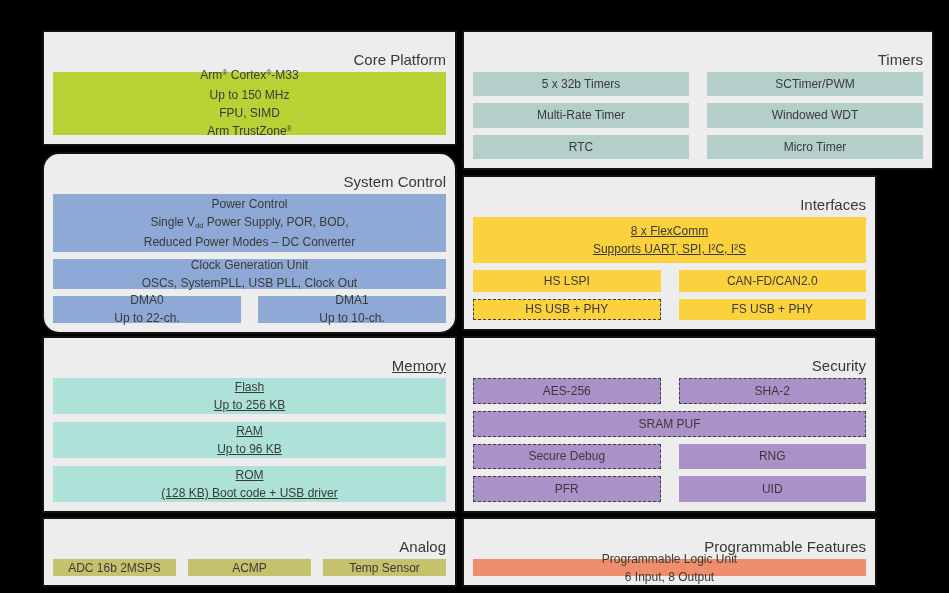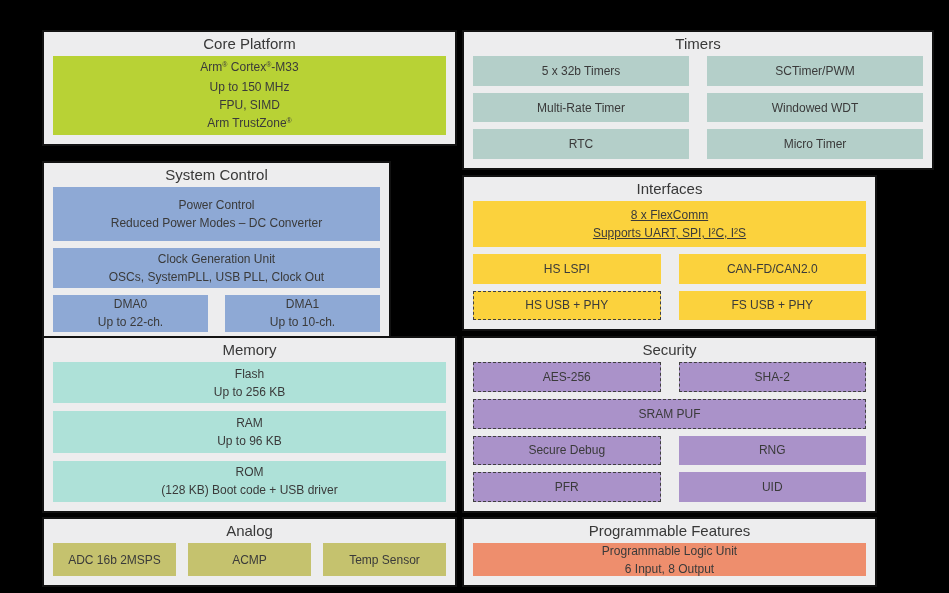--- a/index.html
+++ b/index.html
@@ -10,23 +10,23 @@
     color:var(--text,#3a3a3a);
   }
   .panel{
     position:absolute;box-sizing:border-box;
     background:var(--panel_bg,#ededed);
     border:2px solid var(--panel_border,#121212);
     display:flex;flex-direction:column;
     padding:0 9px;
   }
   .panel-title{
-    flex:0 0 auto;text-align:center;
+    flex:0 0 auto;text-align:right;
     font-size:15px;line-height:16px;
-    padding:4px 0 4px;color:#383838;
+    padding:20px 0 4px;color:#383838;
   }
   .content{flex:1;display:flex;flex-direction:column;gap:7px;padding-bottom:9px;min-height:0;}
   .content.g8{gap:8px;}
   .row{display:flex;gap:18px;flex:1;min-height:0;}
   .row > *{flex:1;}
   .block{
     box-sizing:border-box;
     display:flex;flex-direction:column;justify-content:center;align-items:center;
     text-align:center;font-size:12px;line-height:18px;
     border:1px solid transparent;
@@ -40,22 +40,22 @@
   .tealgray{background:var(--teal_gray,#b4cfc9);}
   .yellow{background:var(--yellow,#fbd23d);}
   .purple{background:var(--purple,#aa92c9);}
   .olive{background:var(--olive,#c5c26e);}
   .orange{background:var(--orange,#ee8e6d);}
   .dashed{border:1px dashed var(--dashed_border,#3f3f3f);}
   .sup{font-size:0.58em;position:relative;top:-0.45em;}
   .sub{font-size:0.62em;position:relative;top:0.28em;}
   
   #p-core   {left:42px; top:30px;  width:415px; height:116px;}
-  #p-sys    {left:42px; top:161px; width:349px; height:182px;}
-  #p-mem    {left:42px; top:336px; width:415px; height:177px;}
+  #p-sys    {left:42px; top:152px; width:415px; height:182px;border-radius:17px;}
+  #p-mem    {left:42px; top:336px; width:415px; height:177px;text-decoration:underline;}
   #p-analog {left:42px; top:517px; width:415px; height:70px;}
   #p-timers {left:462px;top:30px;  width:472px; height:140px;}
   #p-ifaces {left:462px;top:175px; width:415px; height:156px;}
   #p-sec    {left:462px;top:336px; width:415px; height:177px;}
   #p-prog   {left:462px;top:517px; width:415px; height:70px;}
 </style>
 </head>
 <body>
 
 <div class="stage">
@@ -70,20 +70,21 @@
         <div><span>Arm TrustZone</span><span class="sup">®</span></div>
       </div>
     </div>
   </section>
 
   <section class="panel" id="p-sys">
     <div class="panel-title">System Control</div>
     <div class="content">
       <div class="block blue h54">
         <div>Power Control</div>
+        <div><span>Single V</span><span class="sub">dd</span><span> Power Supply, POR, BOD,</span></div>
         <div>Reduced Power Modes – DC Converter</div>
       </div>
       <div class="block blue grow">
         <div>Clock Generation Unit</div>
         <div>OSCs, SystemPLL, USB PLL, Clock Out</div>
       </div>
       <div class="row">
         <div class="block blue" style="margin-right:-1px">
           <div>DMA0</div>
           <div>Up to 22-ch.</div>

